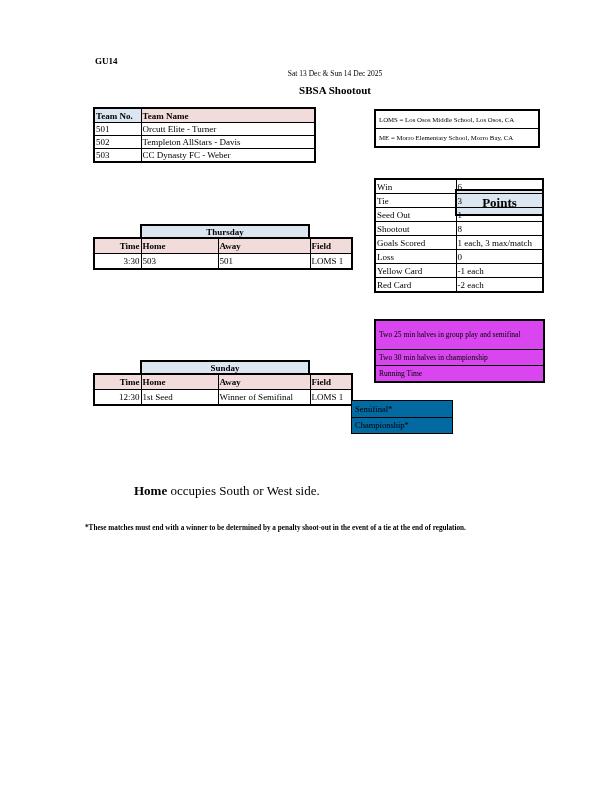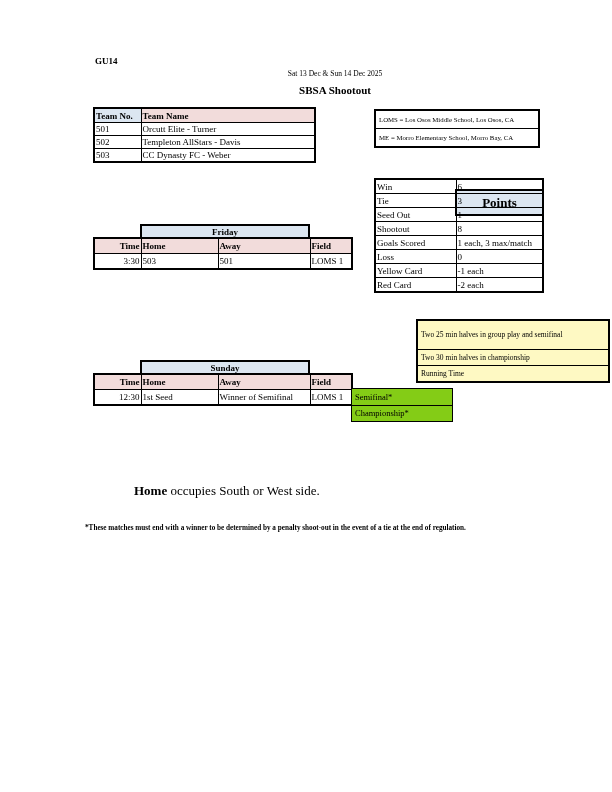--- a/index.html
+++ b/index.html
@@ -48,27 +48,27 @@
   .sat { left:93px; top:224px; }
   .sun { left:93px; top:360px; }
   .day-band { position:absolute; left:47px; top:0; width:170px; height:15px; box-sizing:border-box;
     border:2px solid var(--line); background:var(--header-blue);
     font-size:9px; font-weight:bold; display:flex; align-items:center; justify-content:center; }
   .sched-tbl { position:absolute; left:0; top:13px; }
   .sched-tbl tr.hdr td { height:14px; }
   .sched-tbl td { height:14px; }
 
   
-  .sun-notes { position:absolute; left:258px; top:28px; width:102px; box-sizing:border-box;
-    border:1.5px solid var(--line); background:#84cc16; }
+  .sun-notes { position:absolute; left:258px; top:40px; width:102px; box-sizing:border-box;
+    border:1.5px solid var(--line); background:#0369a1; }
   .sun-notes .nrow { height:15.5px; display:flex; align-items:center; padding:0 3px; font-size:8.5px; white-space:nowrap; }
   .sun-notes .nrow + .nrow { border-top:1px solid var(--line); }
 
   
-  .format-box { left:374px; top:319px; width:194px; border:2px solid var(--line); box-sizing:border-box; background:#fef9c3;margin-left:42px; }
+  .format-box { left:374px; top:319px; width:171px; border:2px solid var(--line); box-sizing:border-box; background:#d946ef; }
   .format-box .frow { padding:1px 3px; font-size:7.5px; line-height:12px; display:flex; align-items:center; min-height:13px; }
   .format-box .frow.tall { min-height:26px; }
   .format-box .frow + .frow { border-top:1px solid var(--line); }
 
   
   .home-note { left:134px; top:483px; font-size:13px; white-space:nowrap;text-align:center; }
   .footnote  { left:85px; top:524px; font-size:7.2px; font-weight:bold; white-space:nowrap; }
 </style>
 </head>
 <body>
@@ -147,21 +147,21 @@
       </tr>
       <tr>
         <td>Red Card</td>
         <td class="ta-c">-2 each</td>
       </tr>
     </tbody>
       </table>
   </div>
 
   <div class="abs sched sat">
-    <div class="day-band">Friday</div>
+    <div class="day-band">Thursday</div>
     <table class="grid sched-tbl">
       <colgroup>
           <col style="width:47px">
           <col style="width:77px">
           <col style="width:92px">
           <col style="width:42px">
         </colgroup>
       <tbody>
           <tr class="hdr">
         <td class="bold bg-pink ta-r">Time</td>

